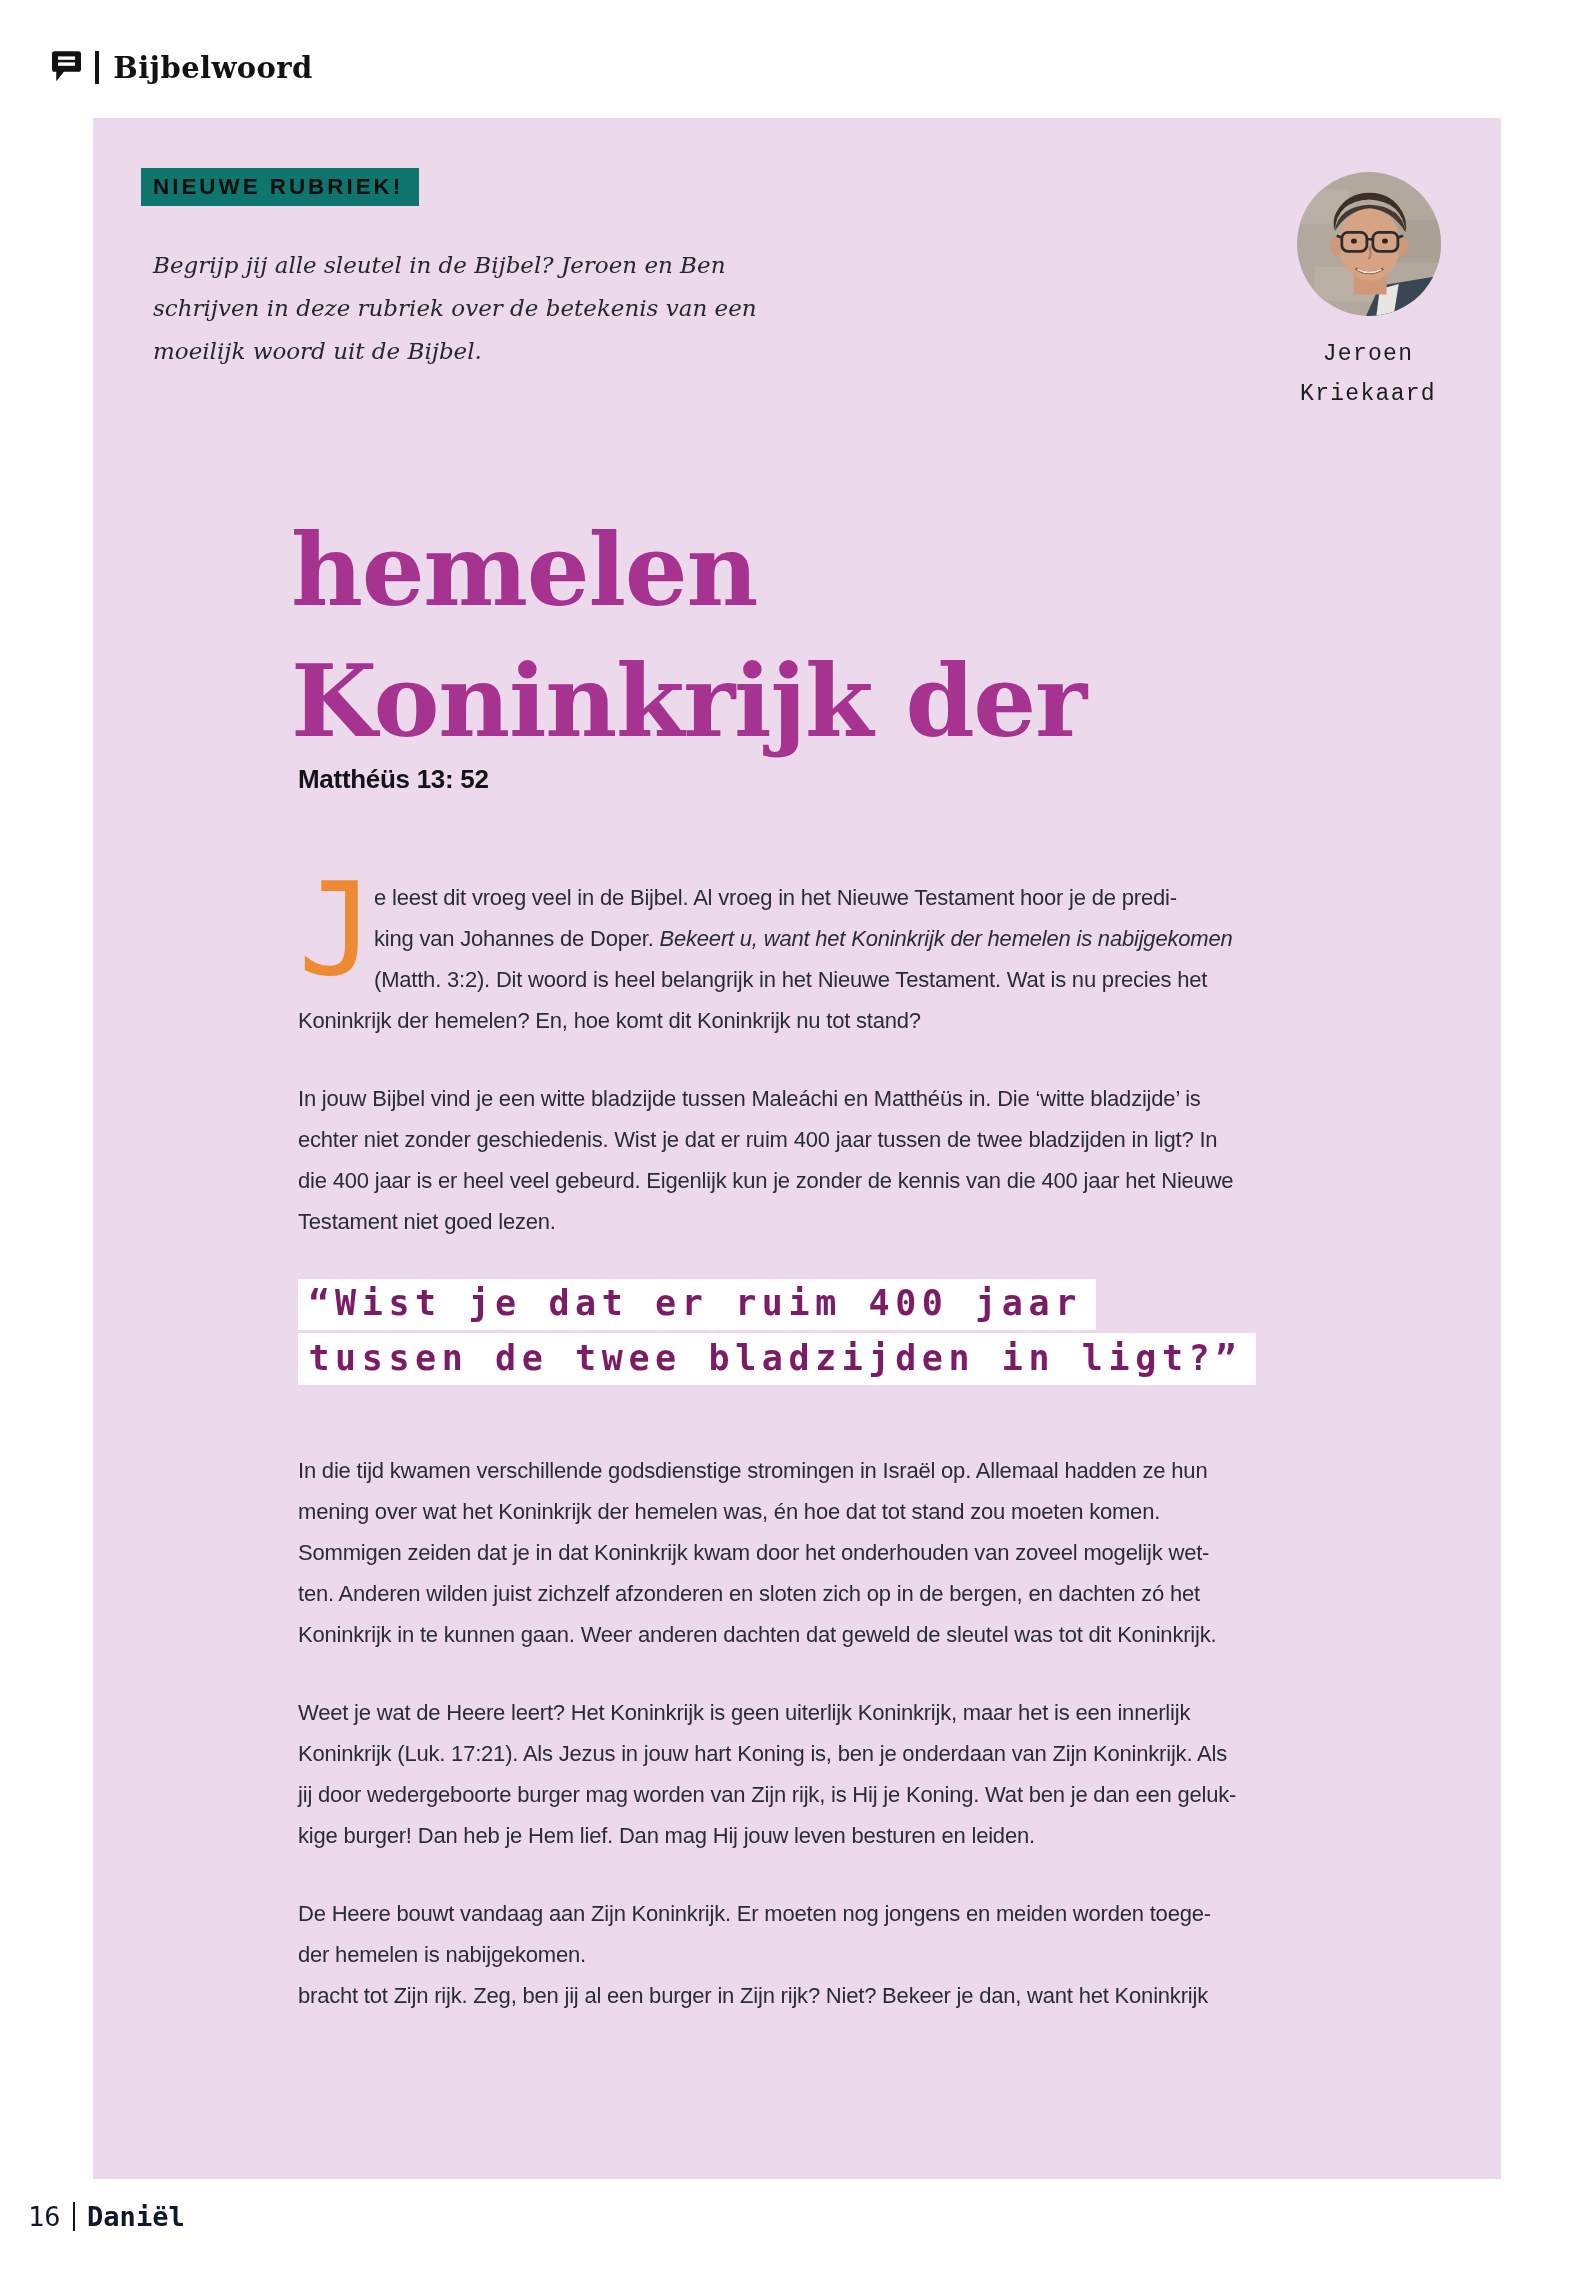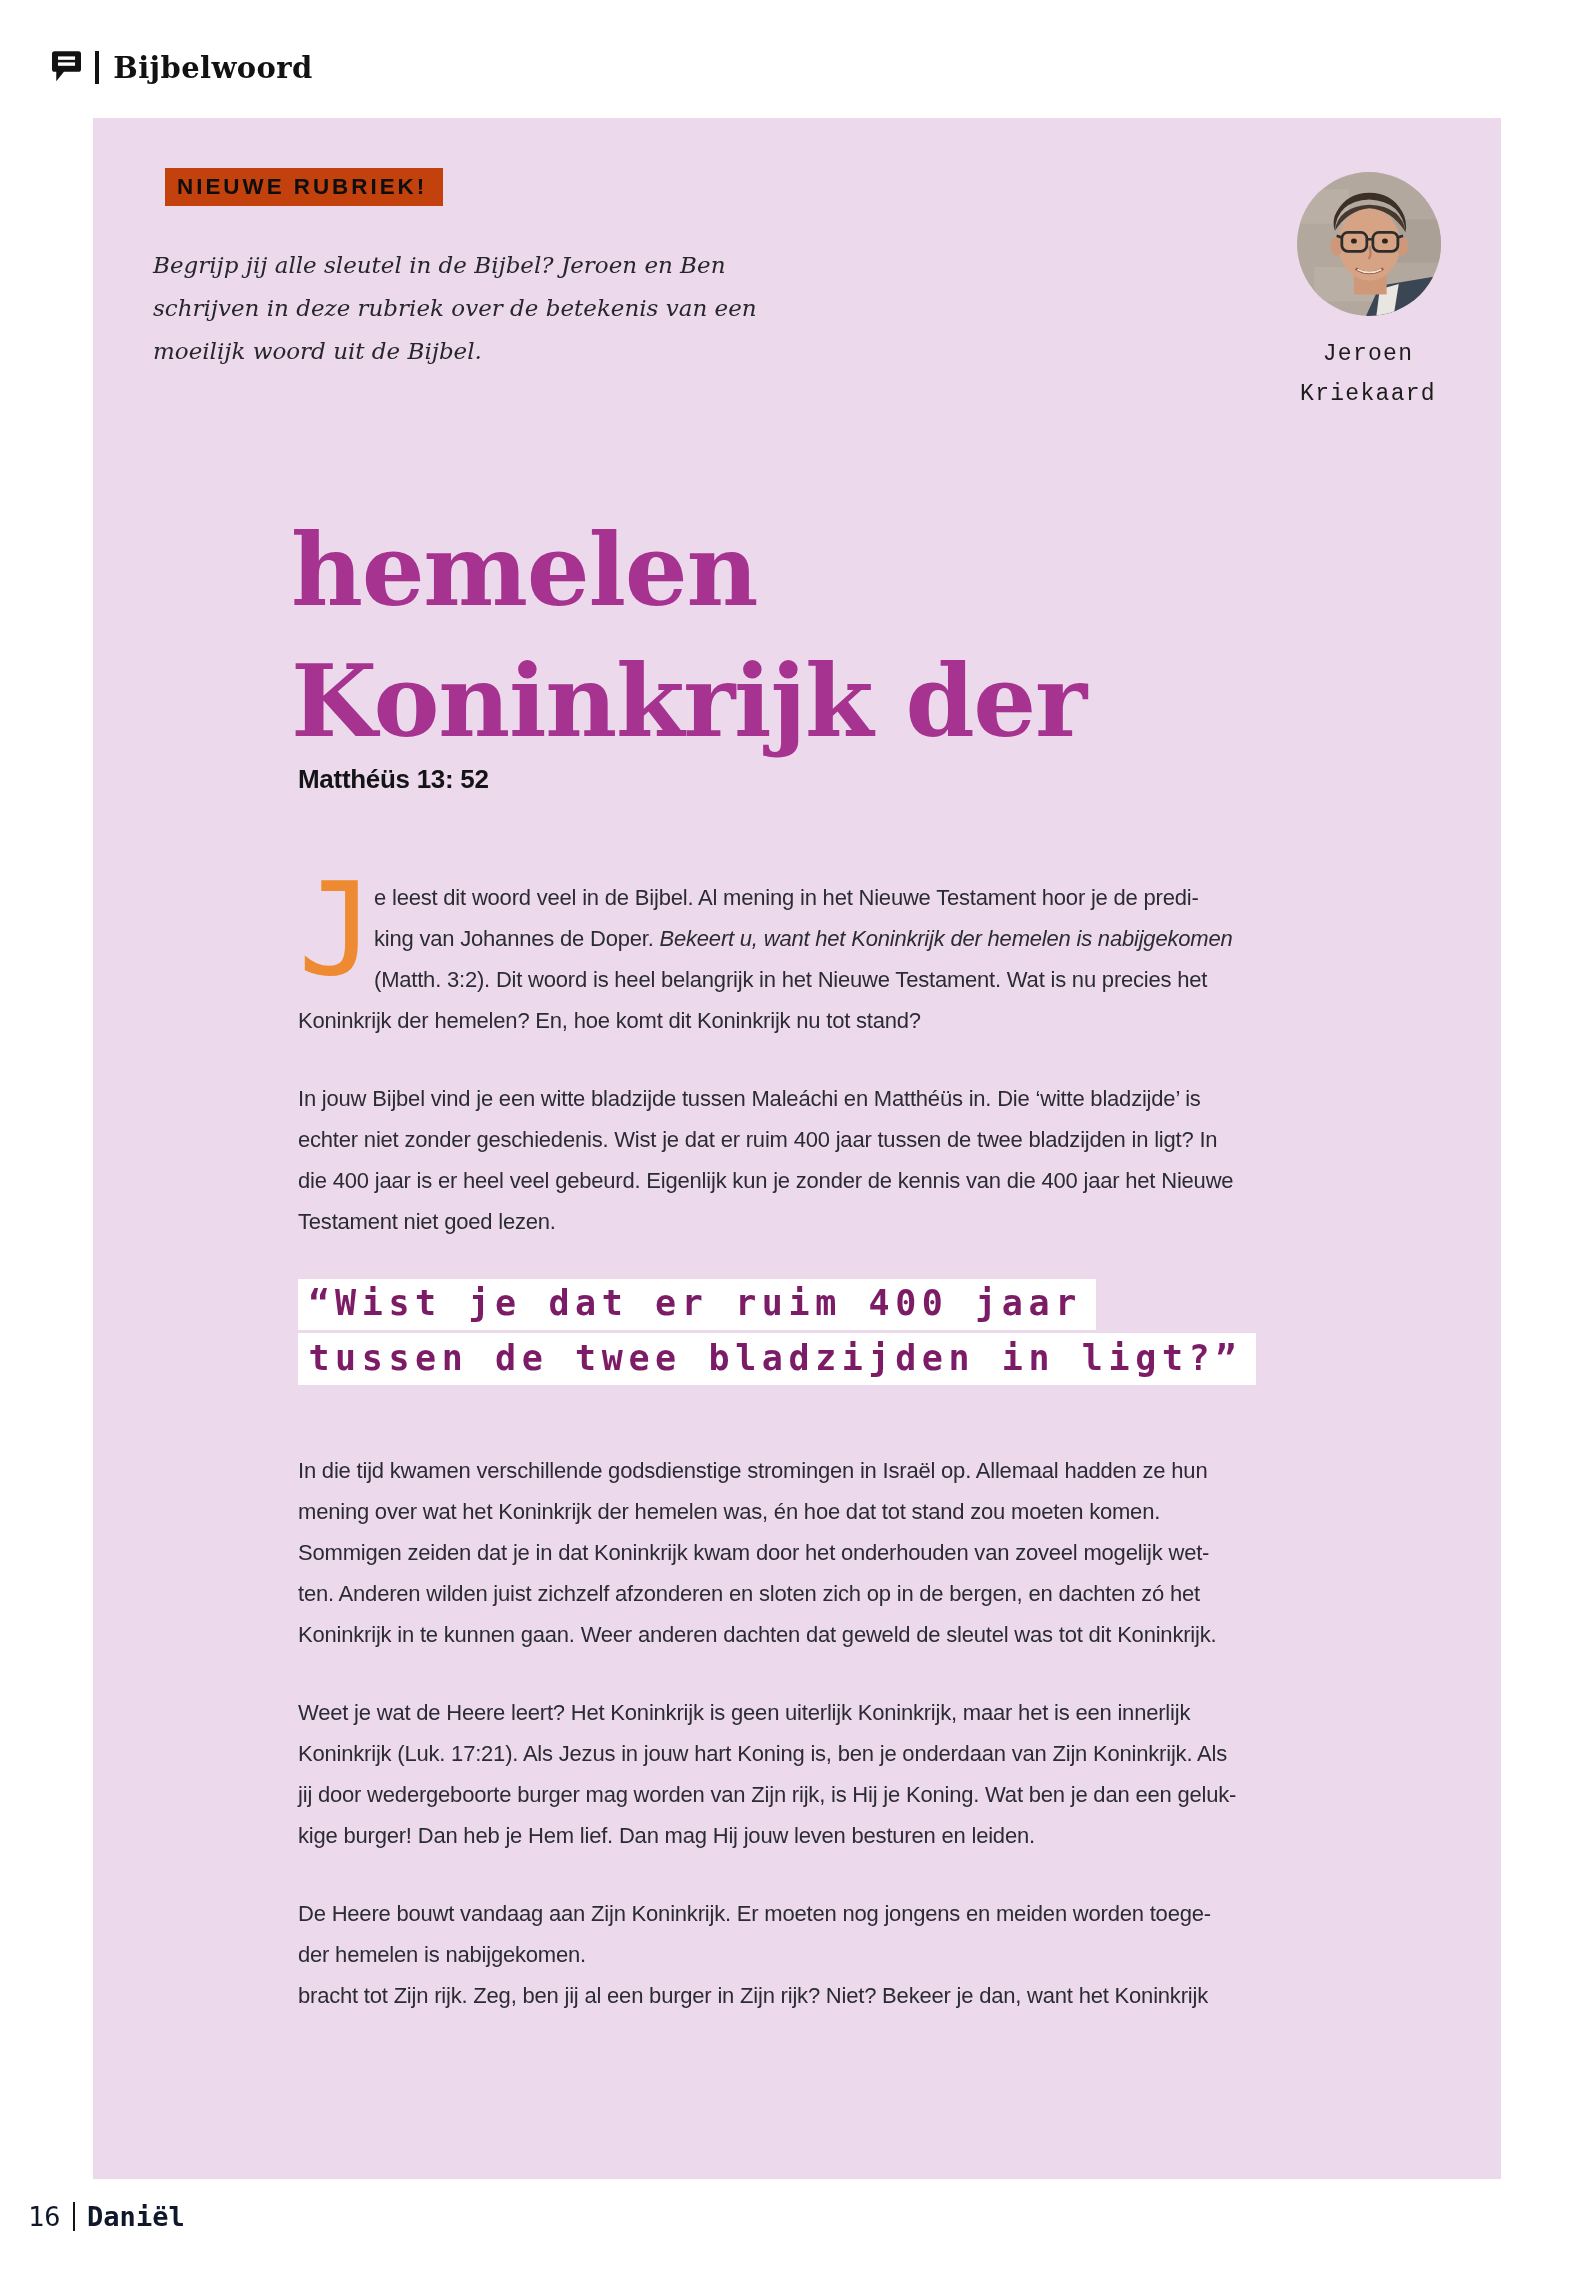--- a/index.html
+++ b/index.html
@@ -35,22 +35,22 @@
   .footer-magazine { font-weight:bold; }
 
   
   .feature-box {
     position:absolute; left:93px; top:118px;
     width:1408px; height:2061px;
     background:#ecdaec;
   }
 
   .kicker {
-    position:absolute; left:72px; top:50px;
-    background:#c2410c; color:#0e0e0e;
+    position:absolute; left:48px; top:50px;
+    background:#0f766e; color:#0e0e0e;
     font-weight:bold; font-size:22.4px;
     letter-spacing:3px;
     padding:6px 15.5px 6px 12px;
     white-space:nowrap;
   }
 
   .intro { position:absolute; left:60px; top:85px; }
   .intro-line {
     font-family:"DejaVu Serif", serif;
     font-style:italic;
@@ -183,21 +183,21 @@
     <div>hemelen</div>
     <div>Koninkrijk der</div>
   </h1>
 
   <div class="scripture-ref">Matthéüs 13: 52</div>
 
   <div class="body-col">
 
     <div class="para">
       <span class="drop-cap">J</span>
-      <div class="body-line">e leest dit woord veel in de Bijbel. Al mening in het Nieuwe Testament hoor je de predi-</div>
+      <div class="body-line">e leest dit vroeg veel in de Bijbel. Al vroeg in het Nieuwe Testament hoor je de predi-</div>
       <div class="body-line"><span>king van Johannes de Doper. </span><span class="body-italic">Bekeert u, want het Koninkrijk der hemelen is nabijgekomen</span></div>
       <div class="body-line">(Matth. 3:2). Dit woord is heel belangrijk in het Nieuwe Testament. Wat is nu precies het</div>
       <div class="body-line">Koninkrijk der hemelen? En, hoe komt dit Koninkrijk nu tot stand?</div>
     </div>
 
     <div class="para">
       <div class="body-line">In jouw Bijbel vind je een witte bladzijde tussen Maleáchi en Matthéüs in. Die ‘witte bladzijde’ is</div>
       <div class="body-line">echter niet zonder geschiedenis. Wist je dat er ruim 400 jaar tussen de twee bladzijden in ligt? In</div>
       <div class="body-line">die 400 jaar is er heel veel gebeurd. Eigenlijk kun je zonder de kennis van die 400 jaar het Nieuwe</div>
       <div class="body-line">Testament niet goed lezen.</div>

